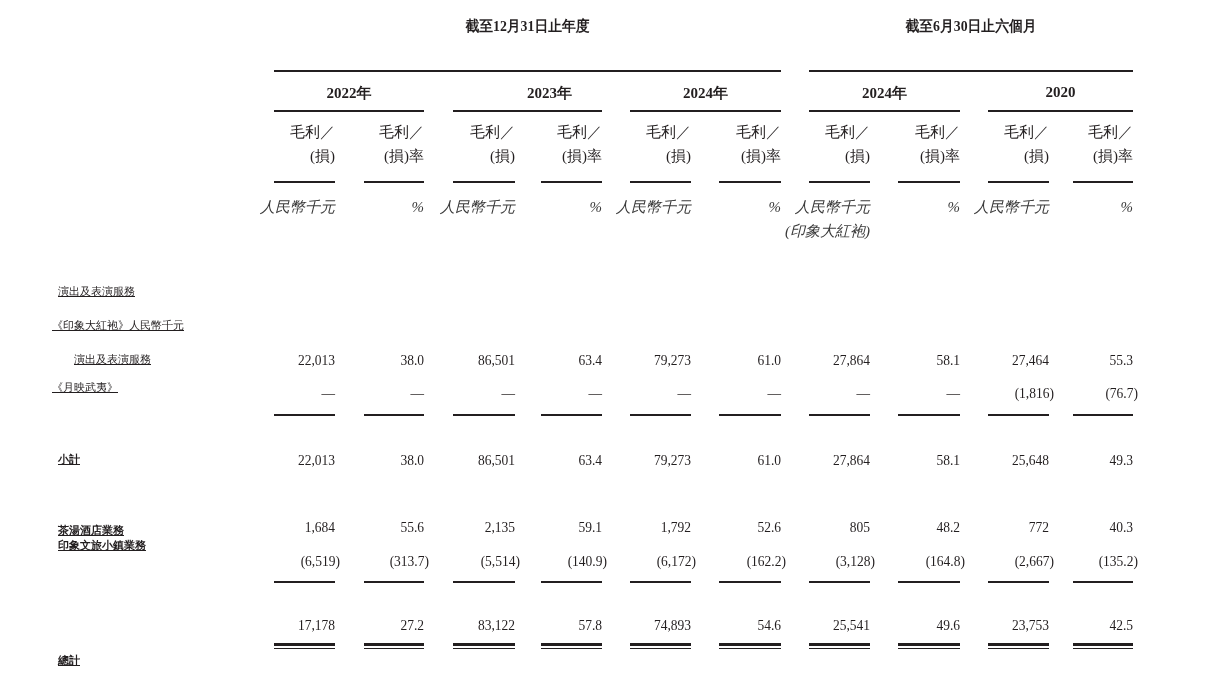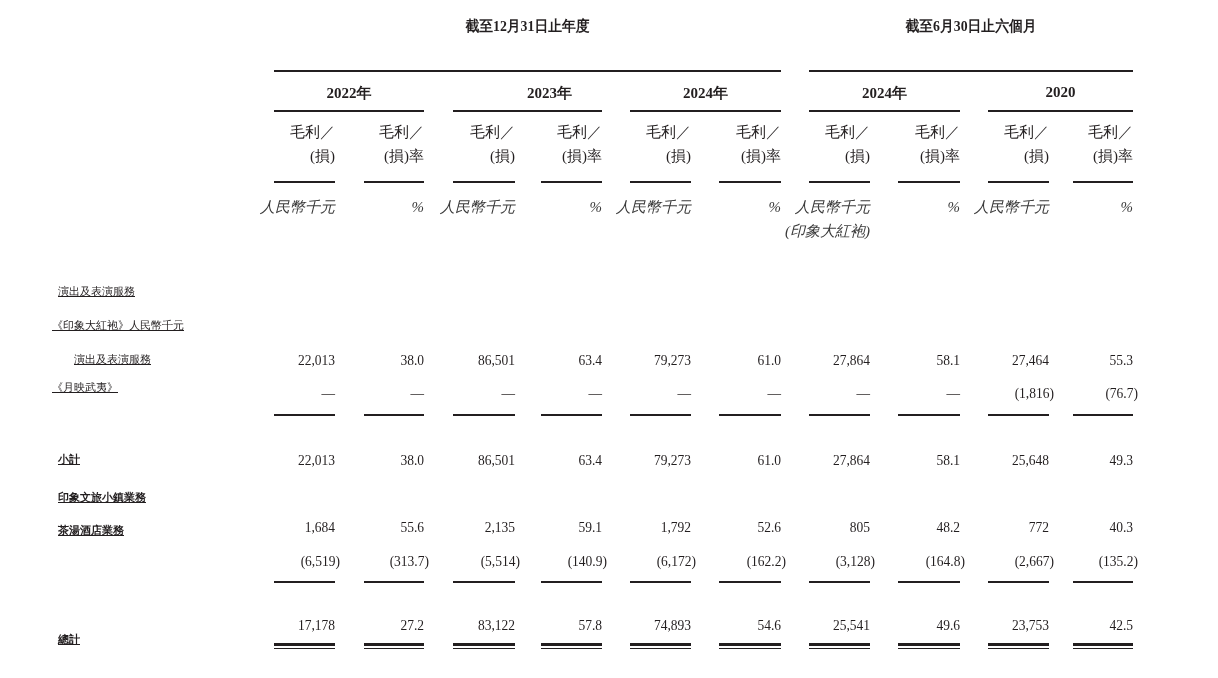--- a/index.html
+++ b/index.html
@@ -116,23 +116,23 @@
 <div class="unit" style="left:910px;width:50px;">%</div>
 <div class="unit" style="left:949px;width:100px;">人民幣千元</div>
 <div class="unit" style="left:1083px;width:50px;">%</div>
 <div class="unit" style="left:770px;top:219px;width:100px;">(印象大紅袍)</div>
 
 <div class="rowlabel" style="top:284px;">演出及表演服務</div>
 <div class="rowlabel" style="top:318px;left:52px;">《印象大紅袍》人民幣千元</div>
 <div class="rowlabel" style="top:352px;left:74px;">演出及表演服務</div>
 <div class="rowlabel" style="top:380px;left:52px;">《月映武夷》</div>
 <div class="rowlabel bold" style="top:452px;">小計</div>
-<div class="rowlabel bold" style="top:490px;">印象文旅小鎮業務</div>
+<div class="rowlabel bold" style="top:538px;">印象文旅小鎮業務</div>
 <div class="rowlabel bold" style="top:523px;text-align:right;">茶湯酒店業務</div>
-<div class="rowlabel bold" style="top:632px;">總計</div>
+<div class="rowlabel bold" style="top:653px;">總計</div>
 
 <div>
   <div class="cell" style="top:352px;left:255px;width:80px;">22,013</div>
   <div class="cell" style="top:352px;left:344px;width:80px;">38.0</div>
   <div class="cell" style="top:352px;left:435px;width:80px;">86,501</div>
   <div class="cell" style="top:352px;left:522px;width:80px;">63.4</div>
   <div class="cell" style="top:352px;left:611px;width:80px;">79,273</div>
   <div class="cell" style="top:352px;left:701px;width:80px;">61.0</div>
   <div class="cell" style="top:352px;left:790px;width:80px;">27,864</div>
   <div class="cell" style="top:352px;left:880px;width:80px;">58.1</div>

